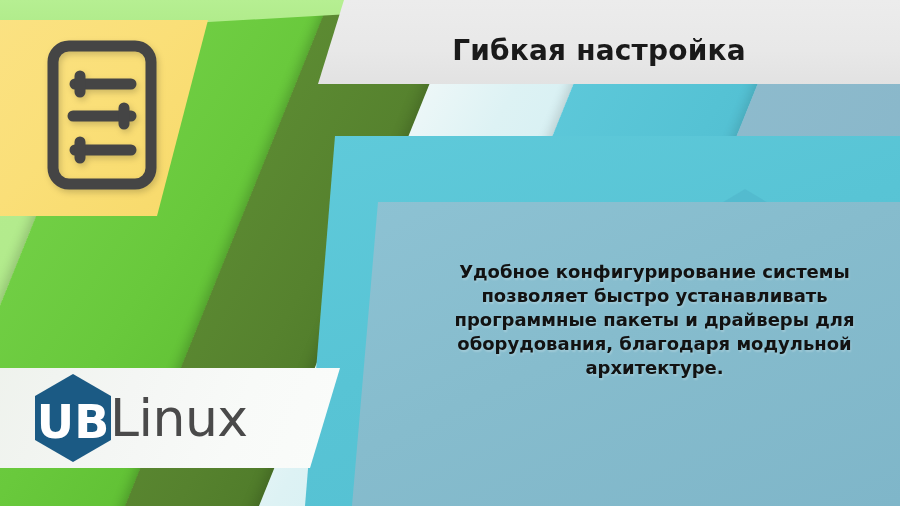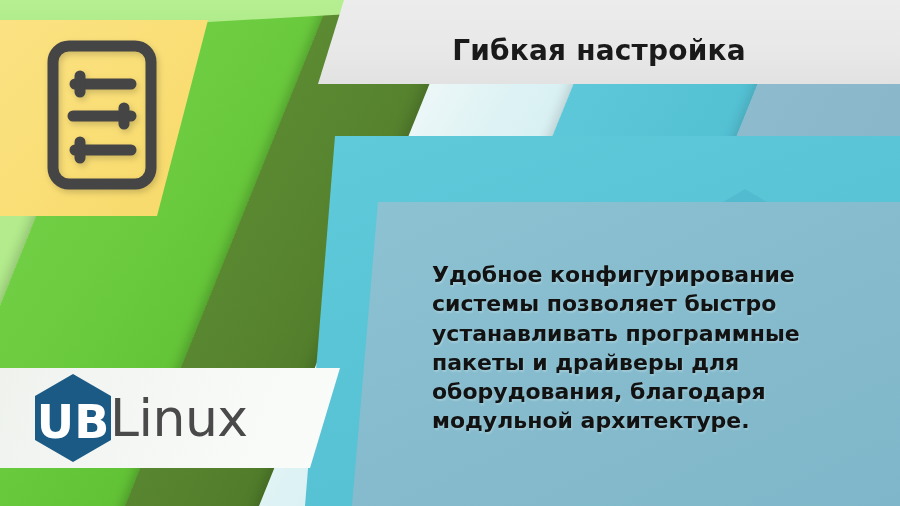--- a/index.html
+++ b/index.html
@@ -169,22 +169,22 @@
     background: linear-gradient(155deg, #8dc2d3 0%, #86bccd 45%, #7fb6c9 100%);
     clip-path: polygon(26px 0, 548px 0, 548px 304px, 0 304px);
     box-shadow: 1px 2px 10px rgba(0,0,0,0.12);
   }
 
   .body-text {
     position: absolute;
     left: 80px;
     top: 58px;
     width: 445px;
-    text-align: left;
-    font-size: 22px;
+    text-align: center;
+    font-size: 18px;
     font-weight: bold;
     line-height: 1.33;
     color: #121212;
     text-shadow: 1px 1.5px 2px rgba(255,255,255,0.22);
   }
 
   
   .logo-band {
     position: absolute;
     left: -20px;

